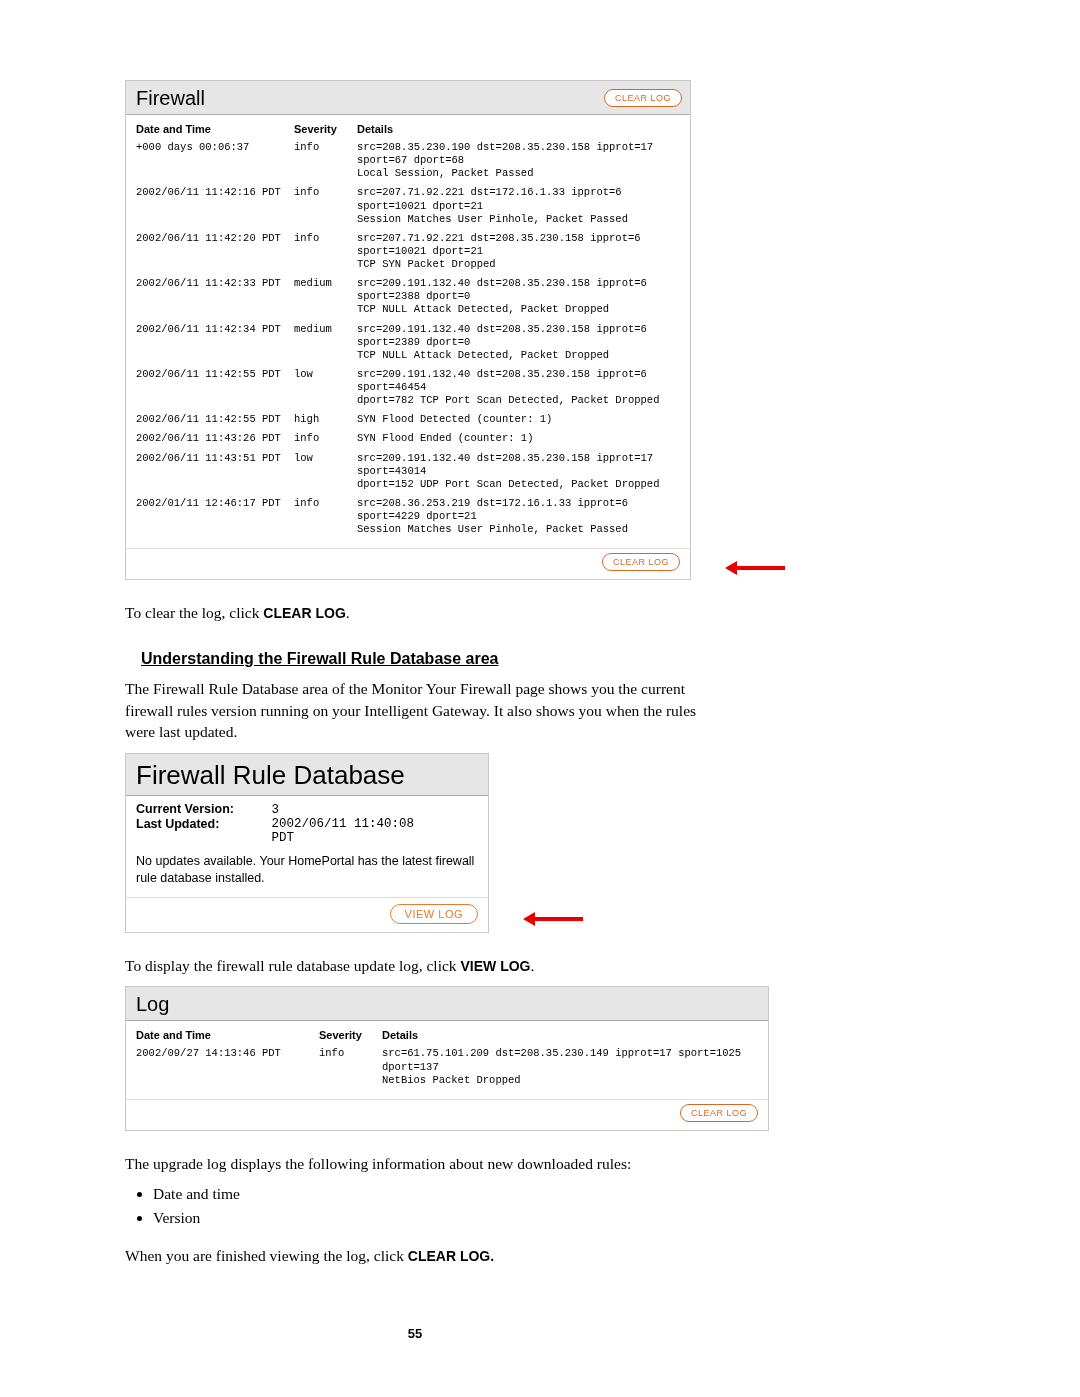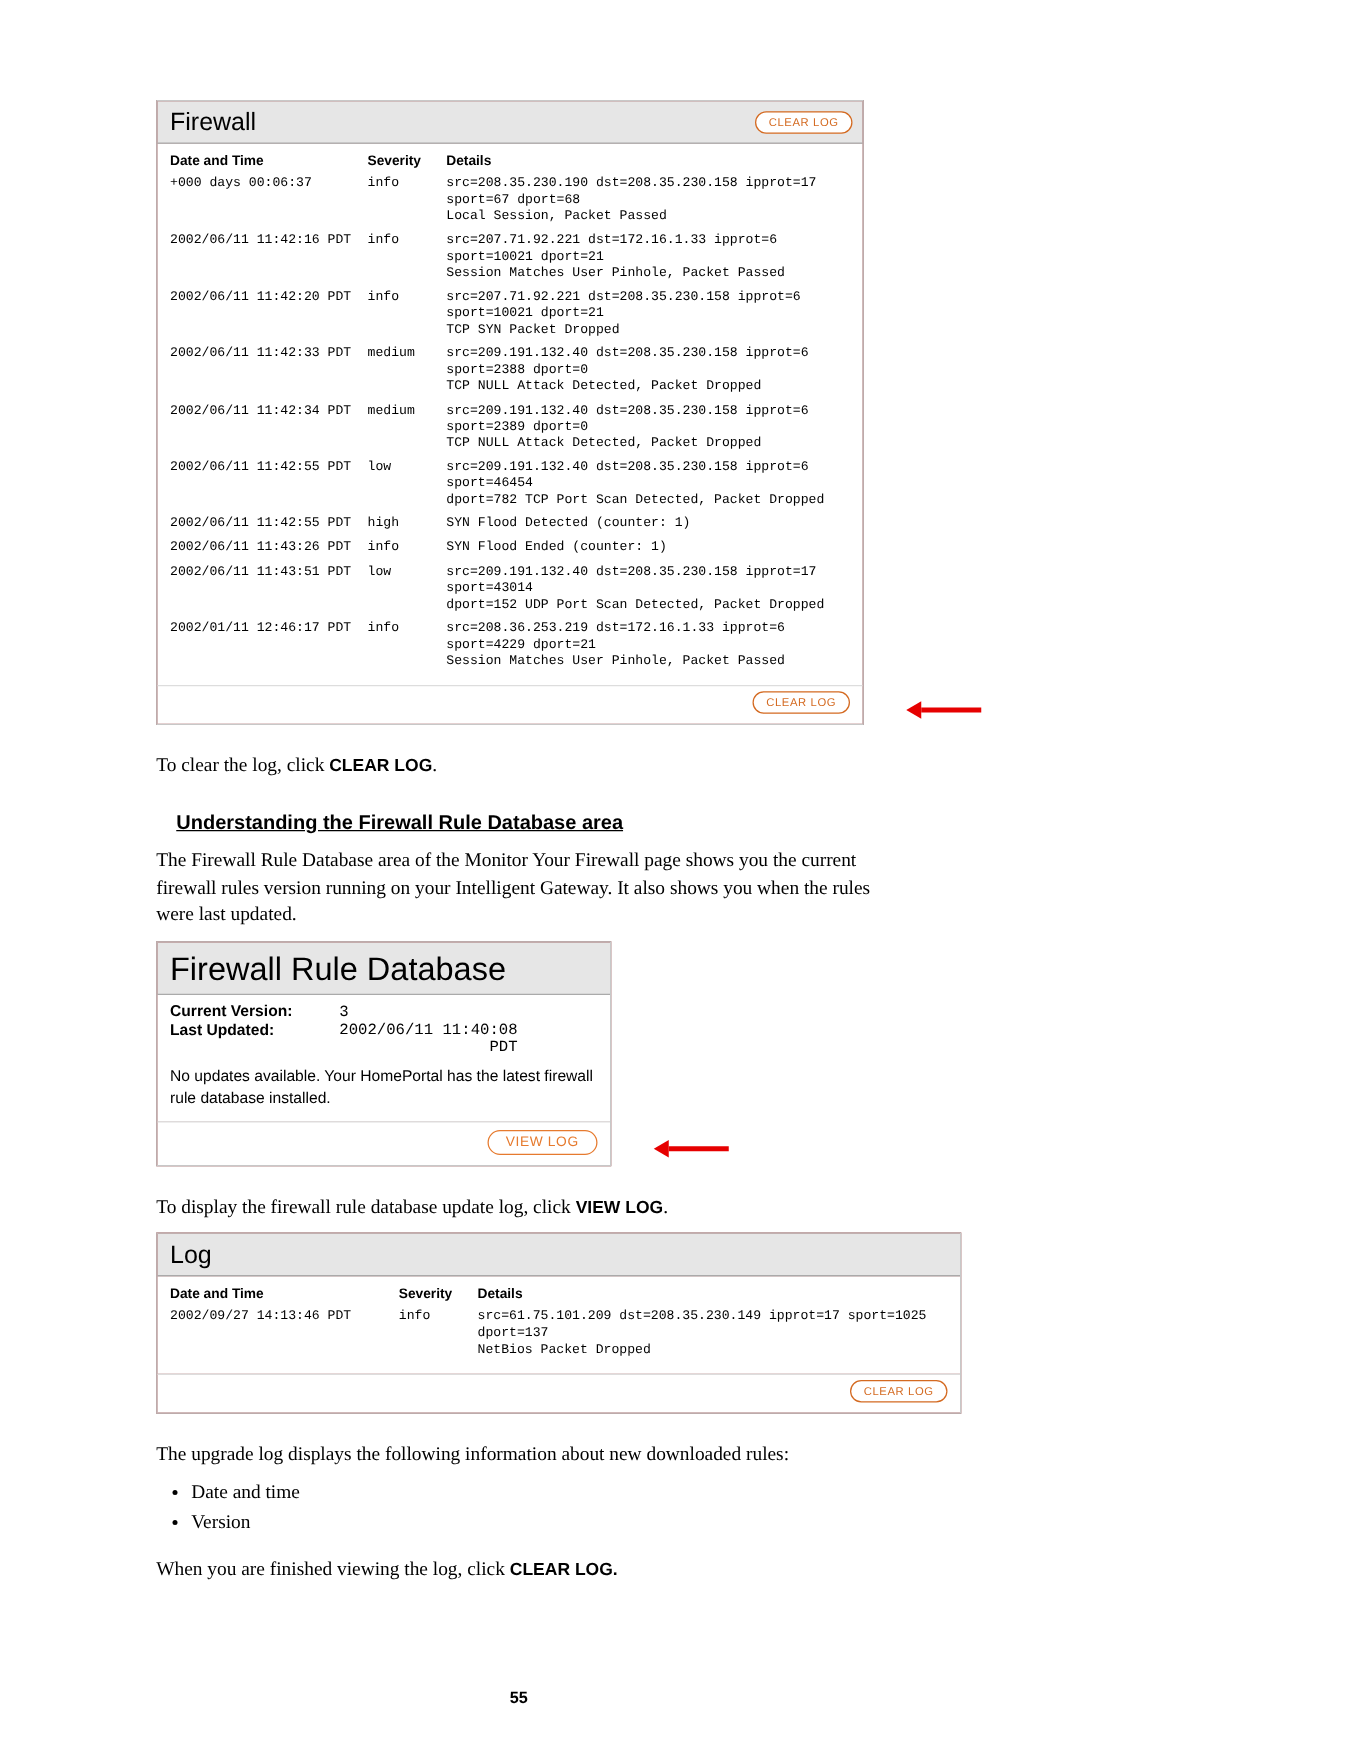--- a/index.html
+++ b/index.html
@@ -22,30 +22,30 @@
     font-weight: bold;
     font-size: 16px;
     text-decoration: underline;
     margin: 26px 0 10px 16px;
   }
   .page-num {
     text-align: center;
     font-family: Arial, Helvetica, sans-serif;
     font-weight: bold;
     font-size: 13px;
-    margin-top: 84px;
+    margin-top: 60px;
   }
   ul.bullets { margin: 6px 0 18px 28px; padding: 0; }
   ul.bullets li { margin: 6px 0; font-size: 15.5px; }
 
   
   .panel-wrap { position: relative; margin: 10px 0 22px 0; }
   .panel {
     border: 1px solid #c8c8c8;
-    background: #7f1d1d;
+    background: #fdba74;
     font-family: Verdana, Arial, sans-serif;
     font-size: 11px;
     color: #000;
   }
   .panel-title {
     font-family: Arial, Helvetica, sans-serif;
     font-size: 20px;
     font-weight: normal;
     padding: 6px 10px 4px 10px;
     border-bottom: 1px solid #aaa;
@@ -254,21 +254,21 @@
   <div class="panel-wrap">
     <div class="panel frd">
       <div class="panel-title" style="font-size:26px;">Firewall Rule Database</div>
       <div class="panel-body">
         <div class="kv">
           <span class="k">Current Version:</span>
           <span class="v">3</span>
         </div>
         <div class="kv">
           <span class="k" style="vertical-align:top;">Last Updated:</span>
-          <span class="v2" style="white-space:pre;text-align:right;">2002/06/11 11:40:08
+          <span class="v2" style="white-space:pre;">2002/06/11 11:40:08
 PDT</span>
         </div>
         <div class="no-updates">No updates available. Your HomePortal has the latest firewall rule database installed.</div>
       </div>
       <div class="frd-footer">
         <span class="btn-pill view">VIEW LOG</span>
       </div>
     </div>
     <div class="arrow" style="left:398px; bottom:8px;">
       <span class="head"></span>

